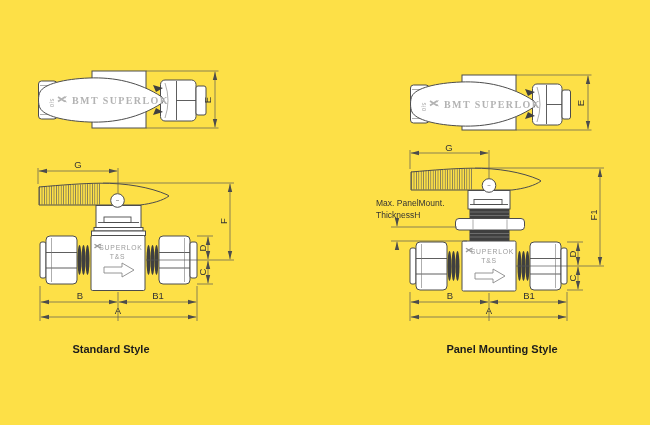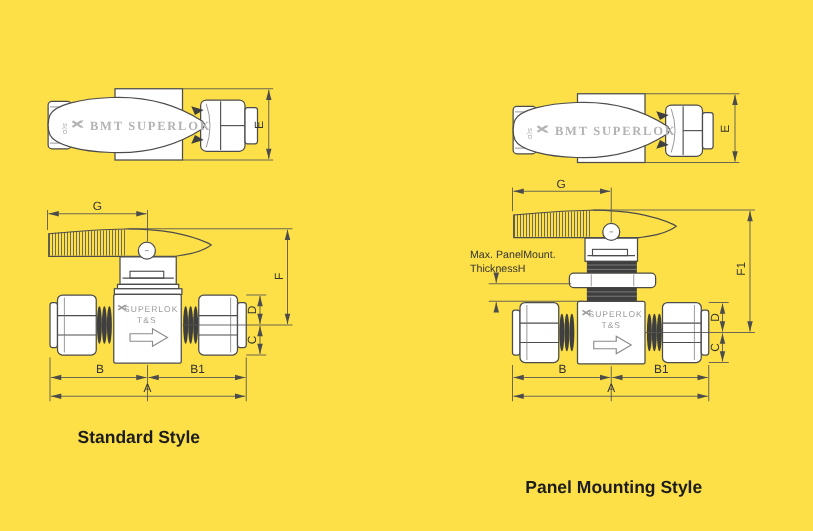--- a/index.html
+++ b/index.html
@@ -1,22 +1,22 @@
 <!DOCTYPE html>
 <html><head>
 <meta charset="utf-8">
 <style>
   html,body{margin:0;padding:0;background:#fff;}
   .stage{position:relative;width:650px;height:425px;background:#fde047;overflow:hidden;
          font-family:"Liberation Sans",sans-serif;}
   .stage svg{position:absolute;top:0;left:0;}
   .caption{position:absolute;top:339px;height:21px;line-height:21px;text-align:center;
-           font-weight:700;font-size:14px;color:#1c1c1c;}
+           font-weight:700;font-size:11px;color:#1c1c1c;}
   .cap-std{left:25px;width:172px;}
-  .cap-panel{left:398px;width:186px;margin-top:40px;}
+  .cap-panel{left:409px;width:186px;}
   
   .ol{fill:#ffffff;stroke:#4c4c4c;stroke-width:1;}
   .ln{fill:none;stroke:#4c4c4c;stroke-width:.9;}
   .thin{fill:none;stroke:#777;stroke-width:.6;}
   .dim{fill:none;stroke:#565656;stroke-width:.7;}
   .dark{fill:#3f3f3f;stroke:none;}
   .dimtxt{font-size:9.5px;fill:#333;font-family:"Liberation Sans",sans-serif;}
   .brand{font-family:"Liberation Serif",serif;font-weight:bold;font-size:10px;
          fill:#b3b3b3;letter-spacing:1.4px;}
   .bodytxt{font-size:6.8px;fill:#9b9b9b;letter-spacing:.8px;font-family:"Liberation Sans",sans-serif;}

